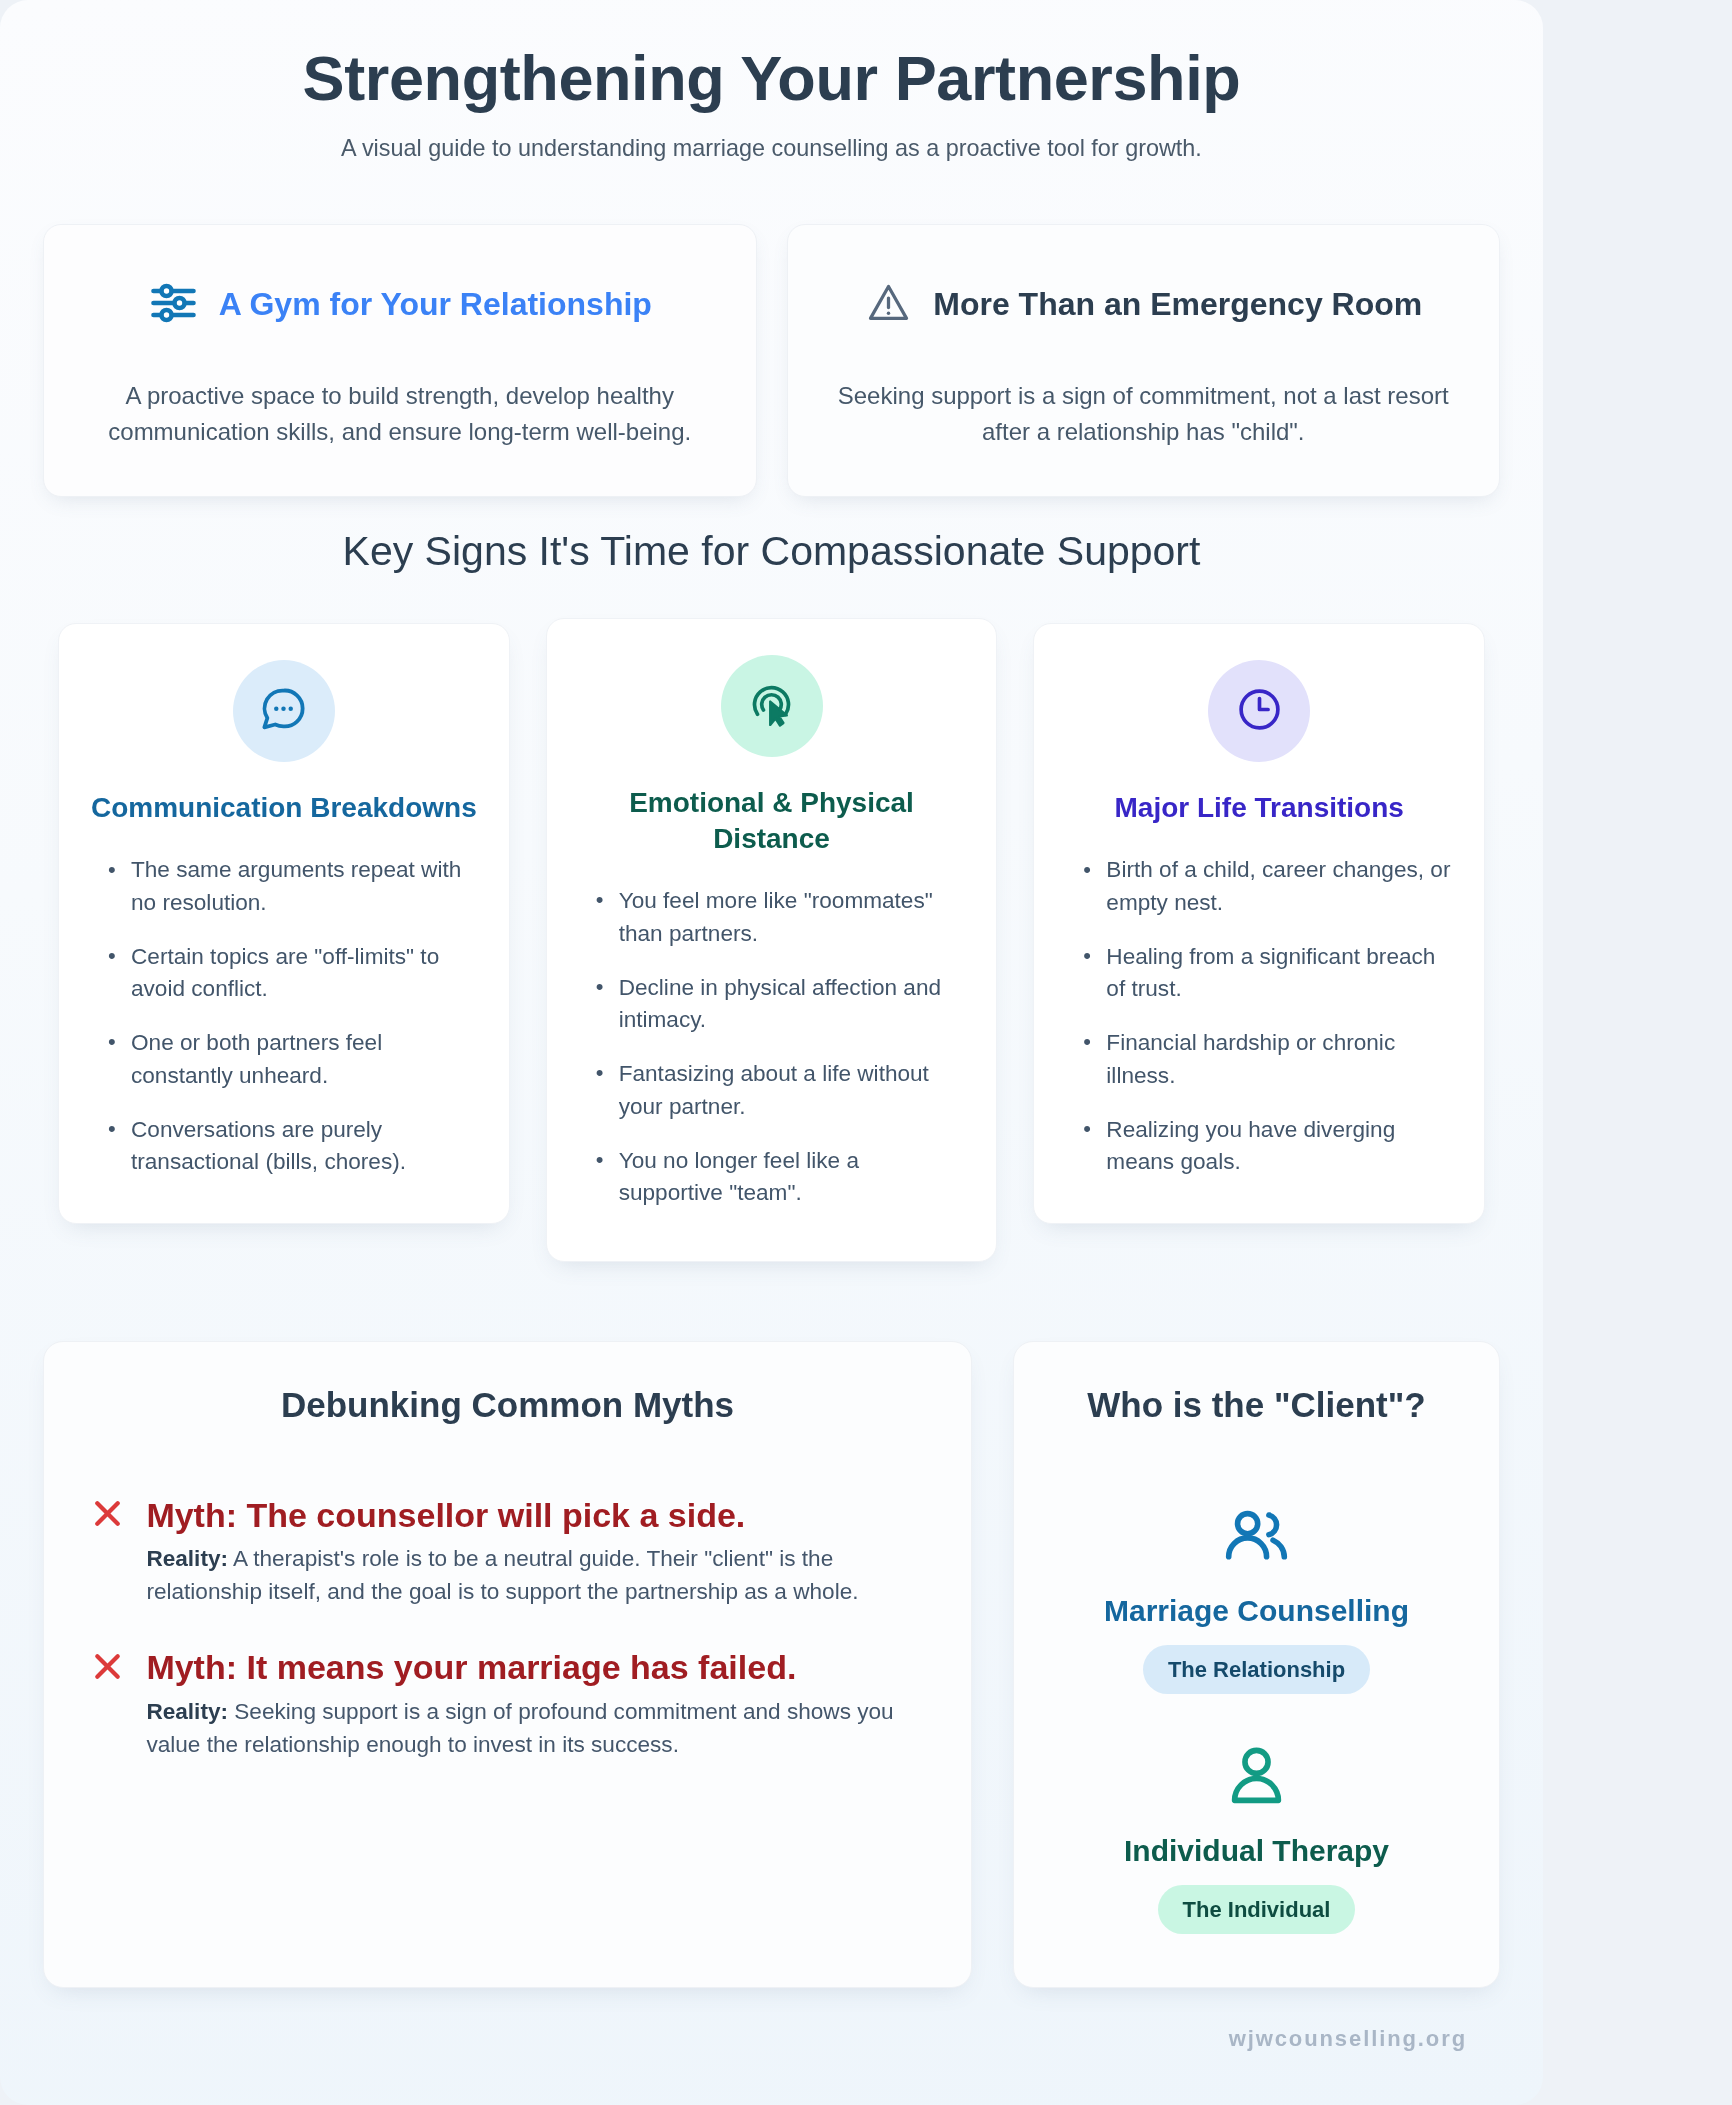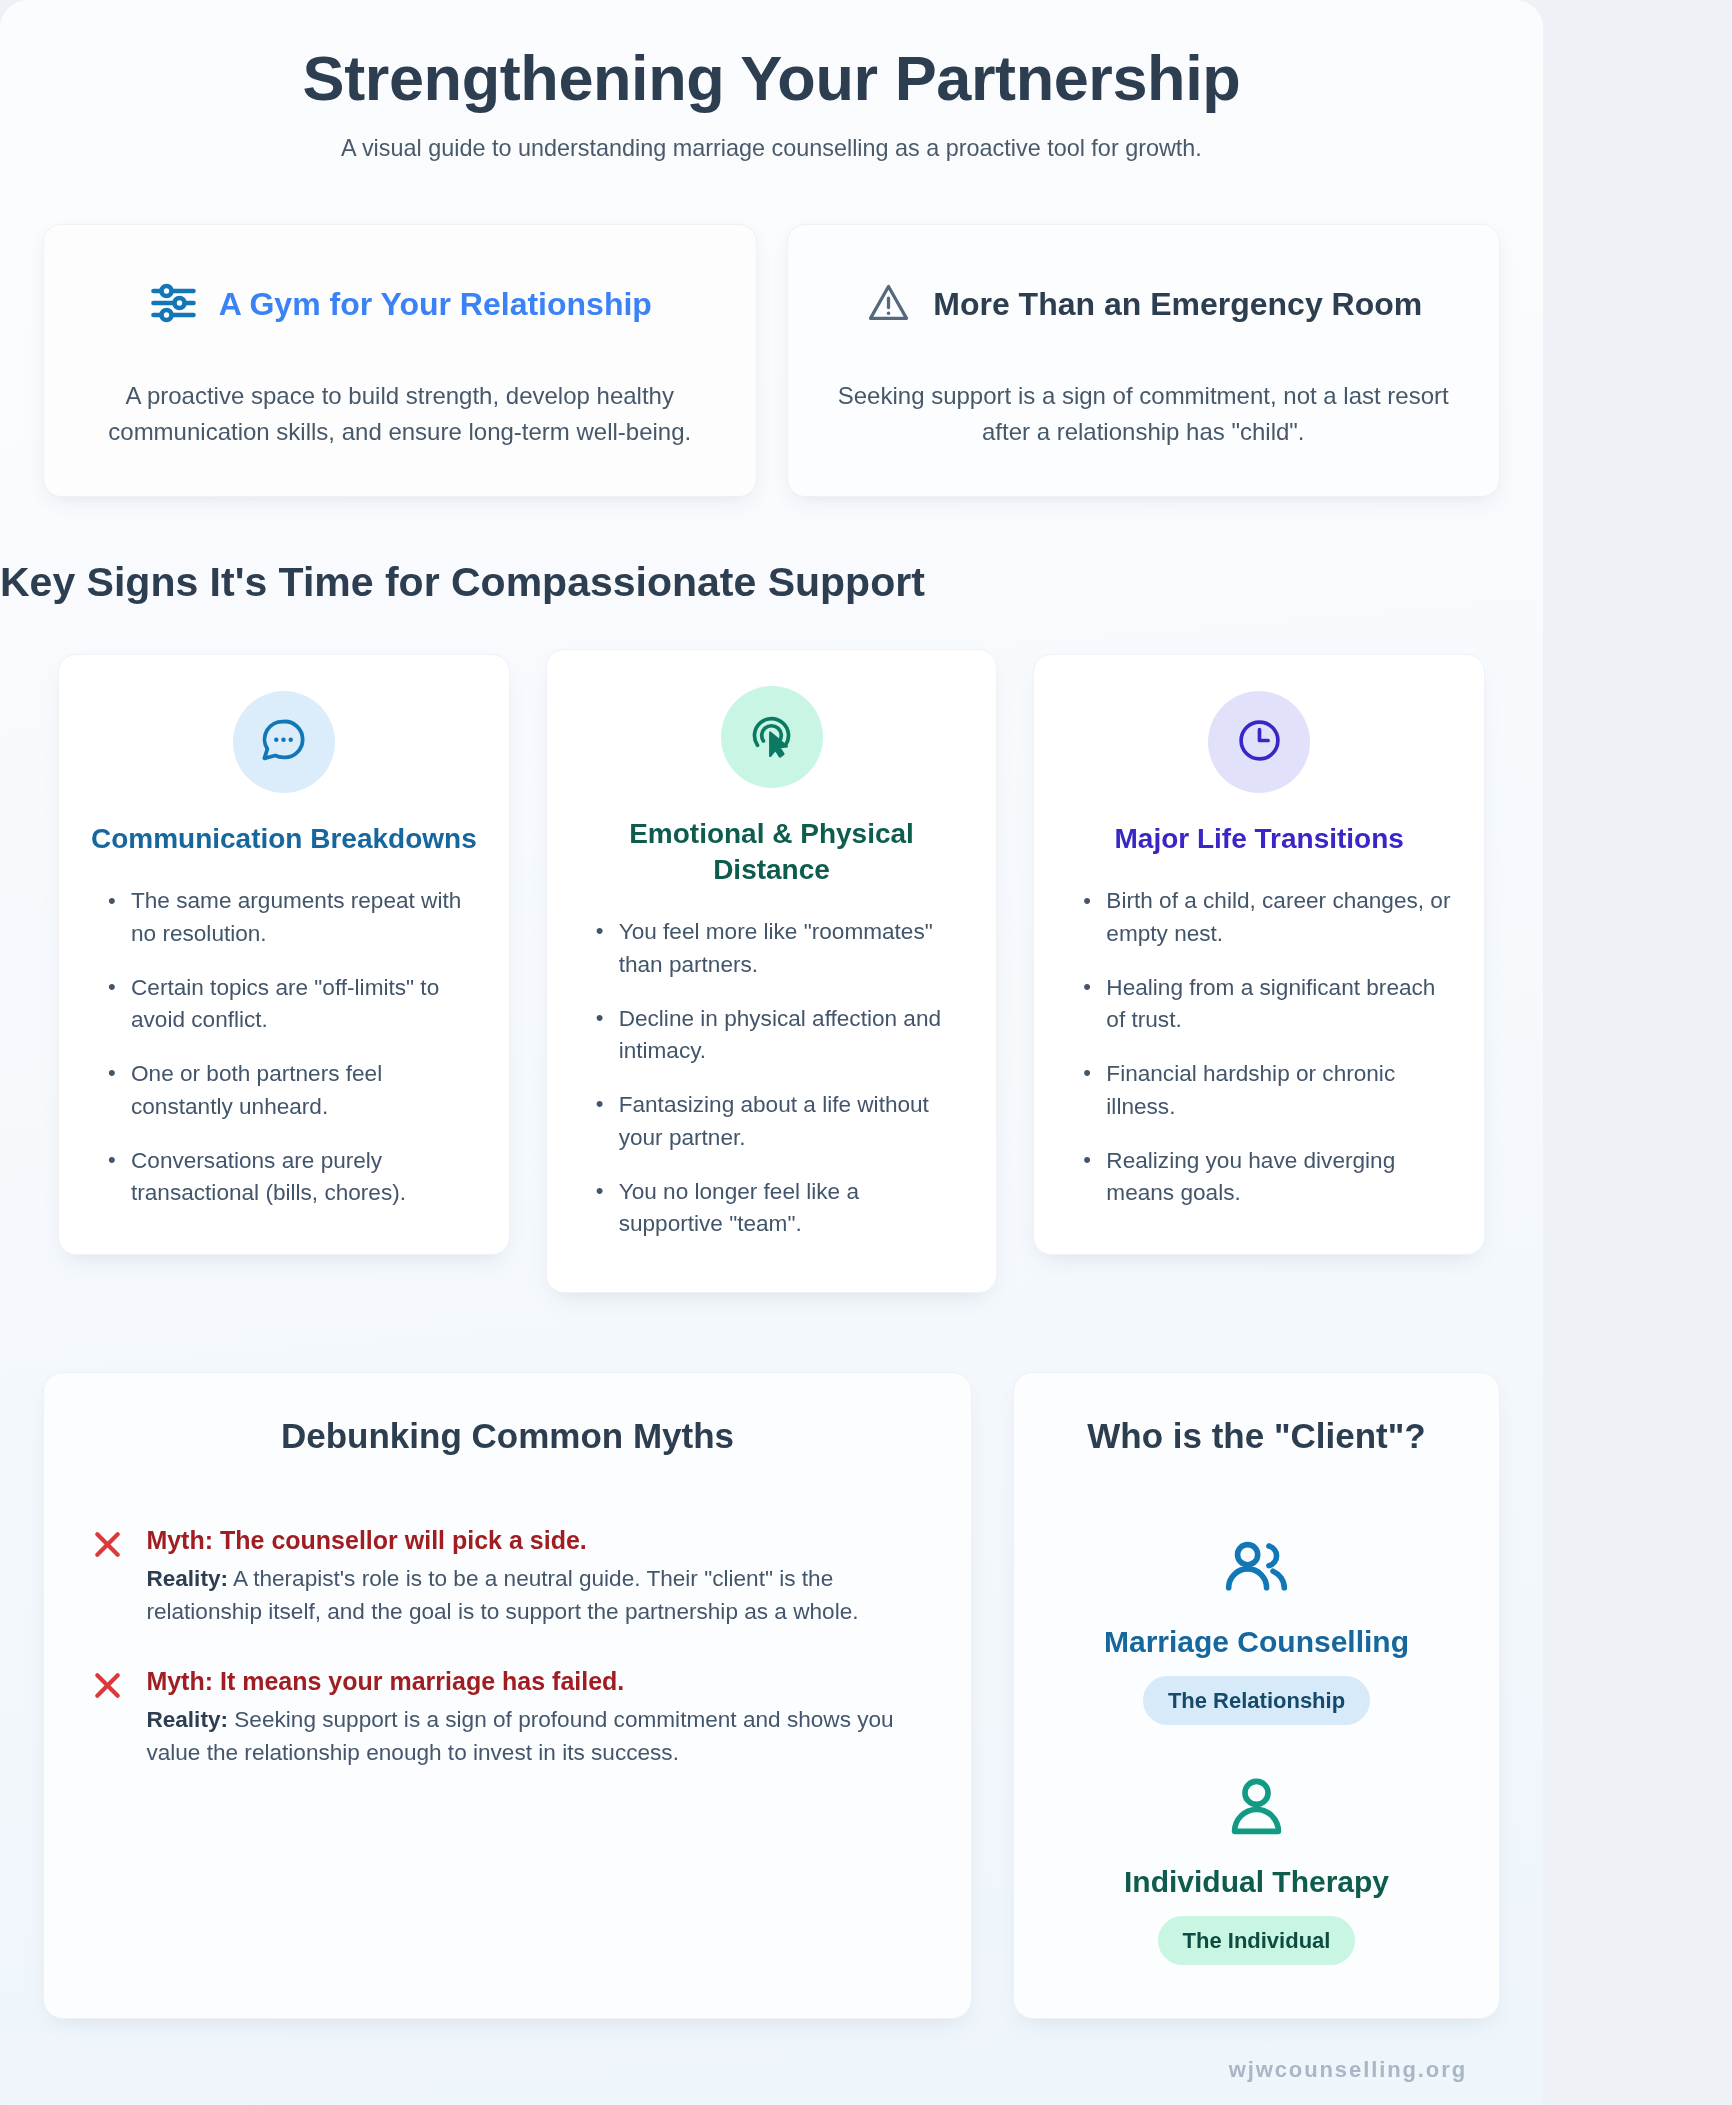--- a/index.html
+++ b/index.html
@@ -69,24 +69,25 @@
   .tc-body {
     margin-top: 36px;
     font-size: 24px;
     line-height: 1.5;
     color: #46586a;
     text-align: center;
   }
 
   
   .section-h {
+    text-align: center;
     font-size: 41px;
-    font-weight: bold;
+    font-weight: normal;
     color: #2c3e50;
-    margin: 62px 0 48px 0;
+    margin: 31px 0 48px 0;
   }
 
   
   .signs-row {
     display: flex;
     gap: 36px;
     padding: 0 58px;
     align-items: flex-start;
   }
   .sign-card {
@@ -172,21 +173,21 @@
   }
   .myth {
     display: flex;
     gap: 21.4px;
     margin-bottom: 36px;
   }
   .myth:last-child { margin-bottom: 0; }
   .x-mark { flex: 0 0 auto; margin-top: 3.3px; }
   .myth-text { flex: 1; }
   .myth-title {
-    font-size: 25px;
+    font-size: 34px;
     font-weight: bold;
     color: #a01d22;
     line-height: 1.3;
   }
   .myth-reality {
     margin-top: 6.6px;
     font-size: 22.6px;
     line-height: 1.46;
     color: #44566b;
   }

